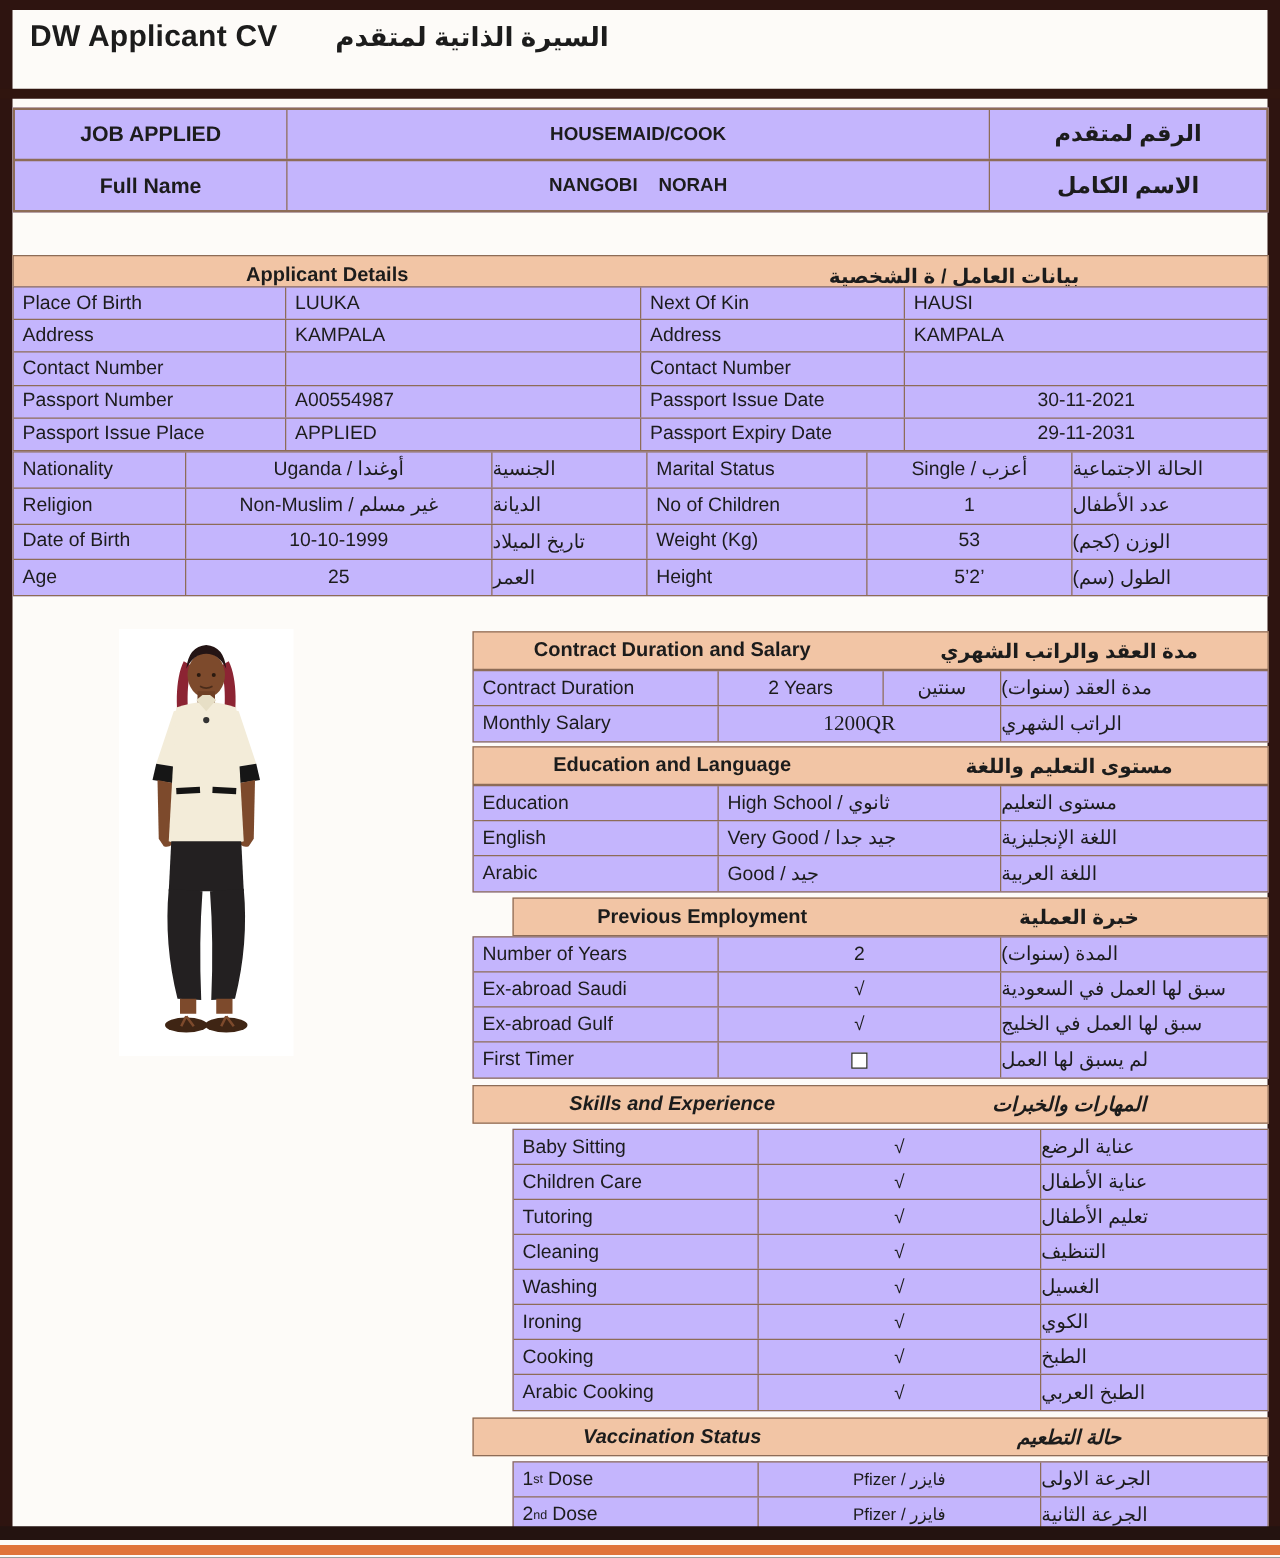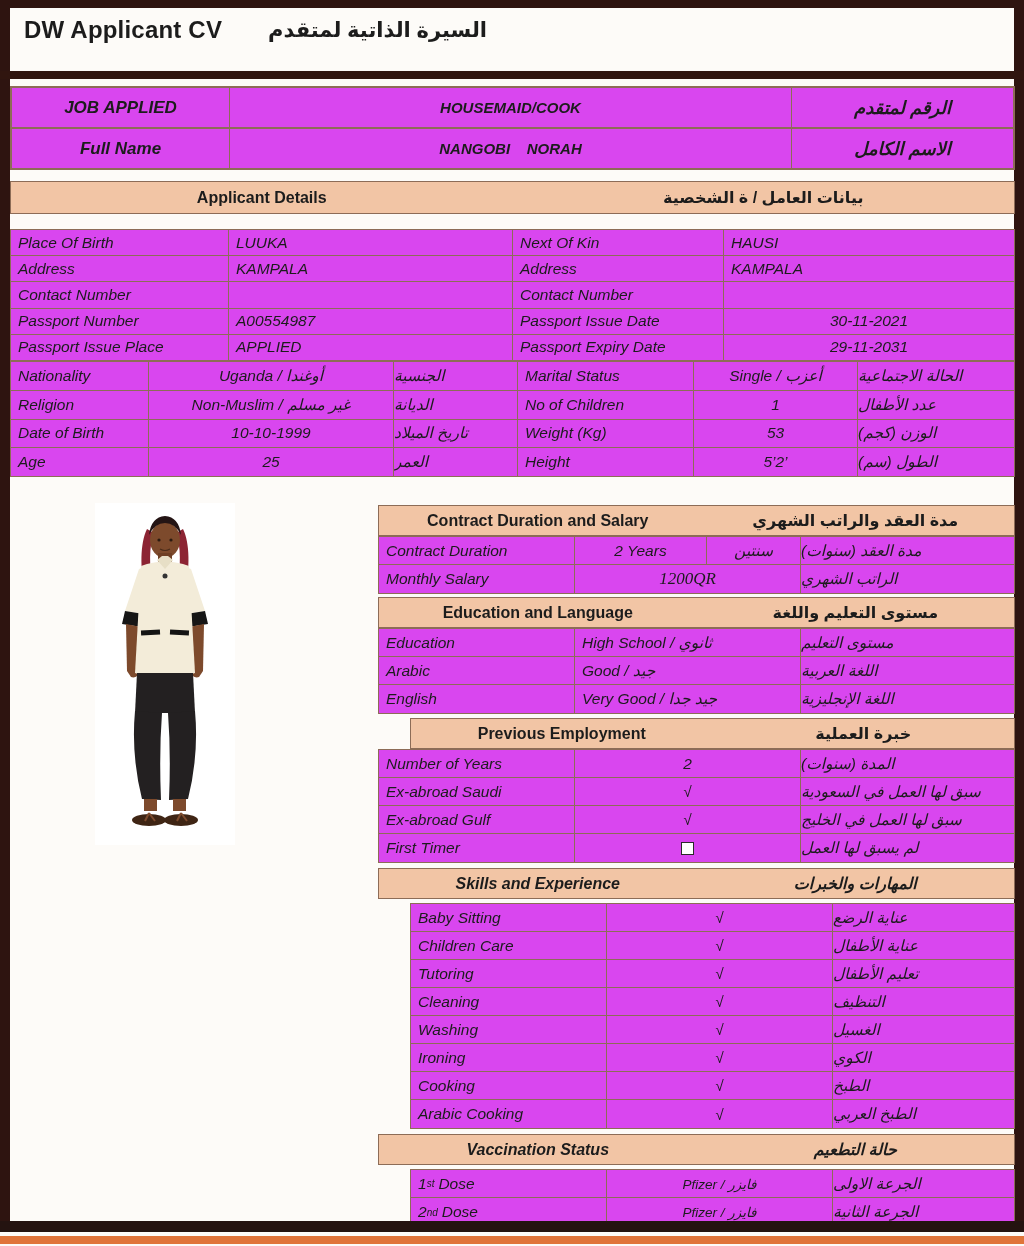--- a/index.html
+++ b/index.html
@@ -22,21 +22,21 @@
   .title-sep    { left:0; top:71px; width:1024px; height:8px; background:#30150f; }
   .bottom-dark  { left:0; top:1221px; width:1024px; height:11px; background:#241310; }
   .bottom-orange{ left:0; top:1236px; width:1024px; height:8px; background:#e0743a; }
 
   
   .title-row { left:24px; top:16px; display:flex; align-items:flex-start; }
   .title-en { font-size:24px; font-weight:bold; letter-spacing:0.2px; }
   .title-ar { font-size:21px; font-weight:bold; margin-left:46px; margin-top:2px; }
 
   
-  .tbl { display:flex; flex-direction:column; border:1px solid #8d6c57; background:#d946ef;font-style:italic; }
+  .tbl { display:flex; flex-direction:column; border:1px solid #8d6c57; background:#c4b5fd; }
   .row { display:flex; border-bottom:1px solid #8d6c57; flex:1; }
   .row:last-child { border-bottom:none; }
   .cell { border-right:1px solid #8d6c57; display:flex; align-items:center; overflow:hidden; white-space:nowrap; }
   .cell:last-child { border-right:none; }
   .pad-l { padding-left:7px; }
   .ctr { justify-content:center; }
   .rgt { justify-content:flex-end; padding-right:5px; }
 
   
   .hdr { display:flex; background:#f2c5a5; border:1px solid #8d6c57; font-weight:bold; font-size:16px; align-items:center; }
@@ -44,21 +44,21 @@
   .hdr .h-ar { display:flex; justify-content:center; flex:1; }
 
   
   .t1 { left:10px; top:86px; width:1005px; height:84px; border-width:2px; }
   .t1 .row { border-bottom-width:2px; }
   .t1 .c1 { width:218px; font-weight:bold; font-size:17px; }
   .t1 .c2 { width:562px; font-weight:bold; font-size:15px; white-space:pre; }
   .t1 .c3 { flex:1; font-weight:bold; font-size:18px; }
 
   
-  .det-hdr { left:10px; top:181px; width:1005px; height:33px; }
+  .det-hdr { left:10px; top:204px; width:1005px; height:33px; }
   .t2a { left:10px; top:229px; width:1005px; height:132px; font-size:15.5px; }
   .t2a .c1 { width:218px; }
   .t2a .c2 { width:284px; }
   .t2a .c3 { width:211px; }
   .t2a .c4 { flex:1; }
   .t2b { left:10px; top:361px; width:1005px; height:116px; font-size:15.5px; }
   .t2b .c1 { width:138px; }
   .t2b .c2 { width:245px; }
   .t2b .c3 { width:124px; }
   .t2b .c4 { width:176px; }
@@ -252,28 +252,28 @@
       <span class="h-en">Education and Language</span>
       <span class="h-ar" dir="rtl">مستوى التعليم واللغة</span>
     </div>
     <div class="tbl">
       <div class="row">
         <div class="cell lc pad-l">Education</div>
         <div class="cell vc pad-l">High School / ثانوي</div>
         <div class="cell ac rgt" dir="rtl">مستوى التعليم</div>
       </div>
       <div class="row">
+        <div class="cell lc pad-l">English</div>
+        <div class="cell vc pad-l">Very Good  / جيد جدا</div>
+        <div class="cell ac rgt" dir="rtl">اللغة الإنجليزية</div>
+      </div>
+      <div class="row">
         <div class="cell lc pad-l">Arabic</div>
         <div class="cell vc pad-l">Good / جيد</div>
         <div class="cell ac rgt" dir="rtl">اللغة العربية</div>
-      </div>
-      <div class="row">
-        <div class="cell lc pad-l">English</div>
-        <div class="cell vc pad-l">Very Good  / جيد جدا</div>
-        <div class="cell ac rgt" dir="rtl">اللغة الإنجليزية</div>
       </div>
     </div>
 
     <div class="hdr mt4">
       <span class="h-en">Previous Employment</span>
       <span class="h-ar" dir="rtl">خبرة العملية</span>
     </div>
     <div class="tbl">
       <div class="row">
         <div class="cell lc pad-l">Number of Years</div>

